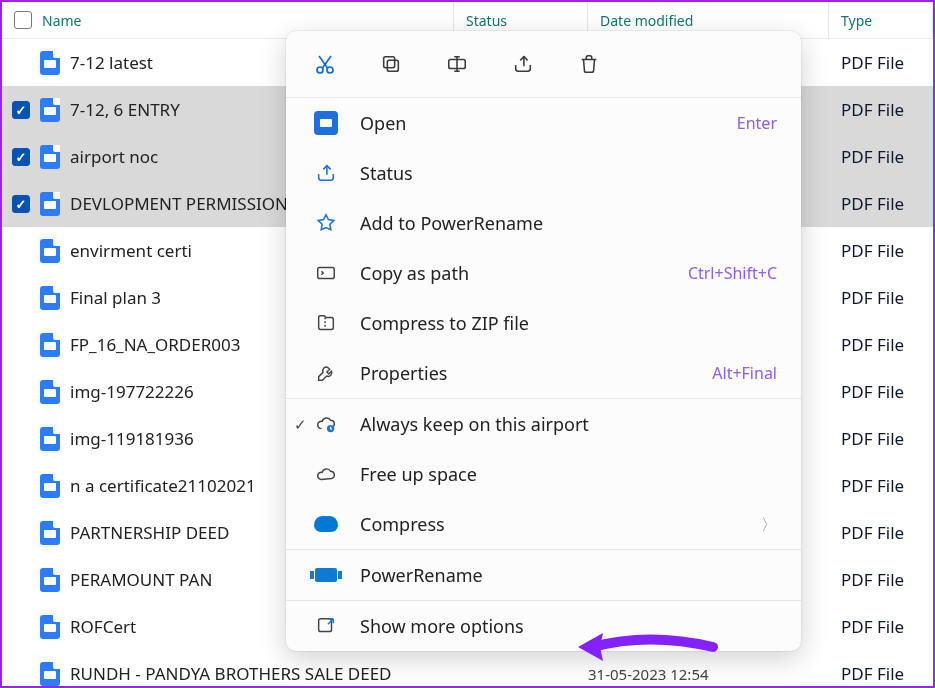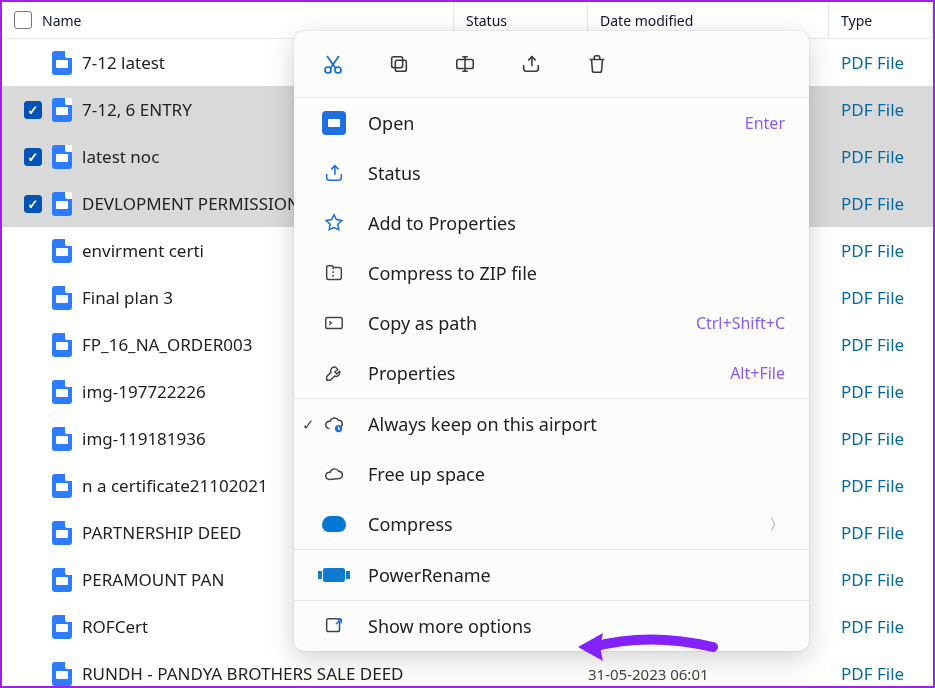--- a/index.html
+++ b/index.html
@@ -1,38 +1,38 @@
 <!DOCTYPE html>
 <html><head>
 <meta charset="utf-8">
 <style>
 html,body{margin:0;padding:0;font-family:"Segoe UI",system-ui,sans-serif;font-size:15px;color:#222;background:#fff}
 .window{width:935px;height:688px;position:relative;border:2px solid #a020f0;box-sizing:border-box;overflow:hidden}
-.headers{display:flex;align-items:center;height:36px;border-bottom:1px solid #eaeaea;font-size:14px;color:#0f172a}
+.headers{display:flex;align-items:center;height:36px;border-bottom:1px solid #eaeaea;font-size:14px;color:#0f766e}
 .hdr{display:flex;align-items:center;padding:0 12px;border-right:1px solid #e5e5e5;height:100%;box-sizing:border-box}
 .hdr-name{width:452px;gap:10px}
 .hdr-status{width:134px}
 .hdr-date{width:241px}
 .hdr-type{flex:1}
 .chk{width:18px;height:18px;border:1.5px solid #777;border-radius:3px;display:inline-flex;align-items:center;justify-content:center;background:#fff;box-sizing:border-box}
 .chk.sel{background:#0253b3;border-color:#0253b3;color:#fff;font-size:13px;font-weight:bold}
 .files{}
 .row{display:flex;align-items:center;height:47px;font-size:17px;color:#222}
 .row.sel{background:#d9d9d9}
-.cell-name{width:452px;display:flex;align-items:center;gap:10px;padding-left:22px;box-sizing:border-box;white-space:nowrap;overflow:hidden}
+.cell-name{width:452px;display:flex;align-items:center;gap:10px;padding-left:10px;box-sizing:border-box;white-space:nowrap;overflow:hidden}
 .cell-status{width:134px}
 .cell-date{width:241px;font-size:15px;color:#444}
-.cell-type{flex:1;font-size:17px;color:#0369a1;padding-left:12px}
+.cell-type{flex:1;font-size:17px;color:#0f172a;padding-left:12px}
 .row:not(.sel) .rchk{visibility:hidden}
 .rchk{width:18px;height:18px}
 .ficon{width:20px;height:24px;background:#2d7cff;border-radius:3px;position:relative;flex-shrink:0}
 .ficon::before{content:"";position:absolute;top:0;right:0;width:7px;height:7px;background:#fff;border-bottom-left-radius:2px}
 .ficon::after{content:"";position:absolute;left:4px;top:9px;width:12px;height:8px;background:#fff;border-radius:1px}
 
-.menu{position:absolute;left:292px;top:29px;width:515px;background:#fcfcfd;border-radius:10px;box-shadow:0 8px 28px rgba(0,0,0,.18),0 0 0 1px rgba(0,0,0,.05);overflow:hidden;font-size:18px;color:#222}
+.menu{position:absolute;left:284px;top:29px;width:515px;background:#fcfcfd;border-radius:10px;box-shadow:0 8px 28px rgba(0,0,0,.18),0 0 0 1px rgba(0,0,0,.05);overflow:hidden;font-size:18px;color:#222}
 .menu-top{display:flex;gap:40px;padding:20px 26px;align-items:center}
 .ticon{width:26px;height:26px;display:flex;align-items:center;justify-content:center;color:#3a3a3a}
 .ticon.cut{color:#116cd6}
 .menu-sep{height:1px;background:#e6e6e7;margin:0}
 .mitem{display:flex;align-items:center;gap:20px;padding:12px 24px 12px 26px;position:relative}
 .mitem .lead{width:28px;height:26px;display:flex;align-items:center;justify-content:center;color:#444;flex-shrink:0}
 .mitem .lead.blue{color:#1f6fe0}
 .mitem .lbl{flex:1}
 .mitem .sc{color:#8b5cf6;font-size:16px}
 .mitem .chev{color:#888;font-size:16px}
@@ -86,21 +86,21 @@
           <span>7-12, 6 ENTRY</span>
         </div>
         <div class="cell-status"></div>
         <div class="cell-date"></div>
         <div class="cell-type">PDF File</div>
       </div>
       <div class="row sel">
         <div class="cell-name">
           <span class="chk rchk sel">✓</span>
           <span class="ficon"></span>
-          <span>latest noc</span>
+          <span>airport noc</span>
         </div>
         <div class="cell-status"></div>
         <div class="cell-date"></div>
         <div class="cell-type">PDF File</div>
       </div>
       <div class="row sel">
         <div class="cell-name">
           <span class="chk rchk sel">✓</span>
           <span class="ficon"></span>
           <span>DEVLOPMENT PERMISSION</span>
@@ -199,21 +199,21 @@
         <div class="cell-date"></div>
         <div class="cell-type">PDF File</div>
       </div>
       <div class="row">
         <div class="cell-name">
           <span class="chk rchk "></span>
           <span class="ficon"></span>
           <span>RUNDH  - PANDYA BROTHERS SALE DEED</span>
         </div>
         <div class="cell-status"></div>
-        <div class="cell-date">31-05-2023 06:01</div>
+        <div class="cell-date">31-05-2023 12:54</div>
         <div class="cell-type">PDF File</div>
       </div>
     </div>
 
   <div class="menu">
     <div class="menu-top">
       <span class="ticon cut">
         <svg viewBox="0 0 24 24" width="24" height="24" fill="none" stroke="currentColor" stroke-width="1.7">
             <circle cx="7" cy="18" r="3"></circle>
             <circle cx="17" cy="18" r="3"></circle>
@@ -268,49 +268,49 @@
             </svg>
           </span>
           <span class="lbl">Status</span>
         </div>
         <div class="mitem">
           <span class="lead blue">
             <svg viewBox="0 0 24 24" width="22" height="22" fill="none" stroke="#1f6fe0" stroke-width="1.7">
               <path d="M12 3l2.6 5.3 5.9.9-4.3 4.2 1 5.9L12 16.9 6.8 19.3l1-5.9L3.5 9.2l5.9-.9z"></path>
             </svg>
           </span>
-          <span class="lbl">Add to Properties</span>
+          <span class="lbl">Add to PowerRename</span>
+        </div>
+        <div class="mitem">
+          <span class="lead">
+            <svg viewBox="0 0 24 24" width="22" height="22" fill="none" stroke="currentColor" stroke-width="1.6">
+              <rect x="3" y="6" width="18" height="12" rx="2"></rect>
+              <path d="M7 10l2 2-2 2"></path>
+            </svg>
+          </span>
+          <span class="lbl">Copy as path</span>
+          <span class="sc">Ctrl+Shift+C</span>
         </div>
         <div class="mitem">
           <span class="lead">
             <svg viewBox="0 0 24 24" width="22" height="22" fill="none" stroke="currentColor" stroke-width="1.6">
               <path d="M4 6a2 2 0 0 1 2-2h4l2 2h6a2 2 0 0 1 2 2v9a2 2 0 0 1-2 2H6a2 2 0 0 1-2-2z"></path>
               <path d="M11 6v12" stroke-dasharray="2 2"></path>
             </svg>
           </span>
           <span class="lbl">Compress to ZIP file</span>
         </div>
         <div class="mitem">
           <span class="lead">
             <svg viewBox="0 0 24 24" width="22" height="22" fill="none" stroke="currentColor" stroke-width="1.6">
-              <rect x="3" y="6" width="18" height="12" rx="2"></rect>
-              <path d="M7 10l2 2-2 2"></path>
-            </svg>
-          </span>
-          <span class="lbl">Copy as path</span>
-          <span class="sc">Ctrl+Shift+C</span>
-        </div>
-        <div class="mitem">
-          <span class="lead">
-            <svg viewBox="0 0 24 24" width="22" height="22" fill="none" stroke="currentColor" stroke-width="1.6">
               <path d="M14 6a4 4 0 0 0-5.3 5.3L4 16v4h4l4.7-4.7A4 4 0 0 0 18 10l-3 3-2-2 3-3z"></path>
             </svg>
           </span>
           <span class="lbl">Properties</span>
-          <span class="sc">Alt+File</span>
+          <span class="sc">Alt+Final</span>
         </div>
         <div class="menu-sep"></div>
         <div class="mitem checked">
           <span class="lead">
             <svg viewBox="0 0 24 24" width="22" height="22" fill="none" stroke="currentColor" stroke-width="1.6">
               <path d="M7 17a4 4 0 1 1 .8-7.9A5 5 0 0 1 17 8a4 4 0 0 1 2 7.5"></path>
               <circle cx="17" cy="17" r="4" fill="#1f6fe0" stroke="none"></circle>
               <path d="M17 15v2l1.3 1" stroke="#fff" stroke-width="1.4"></path>
             </svg>
           </span>

